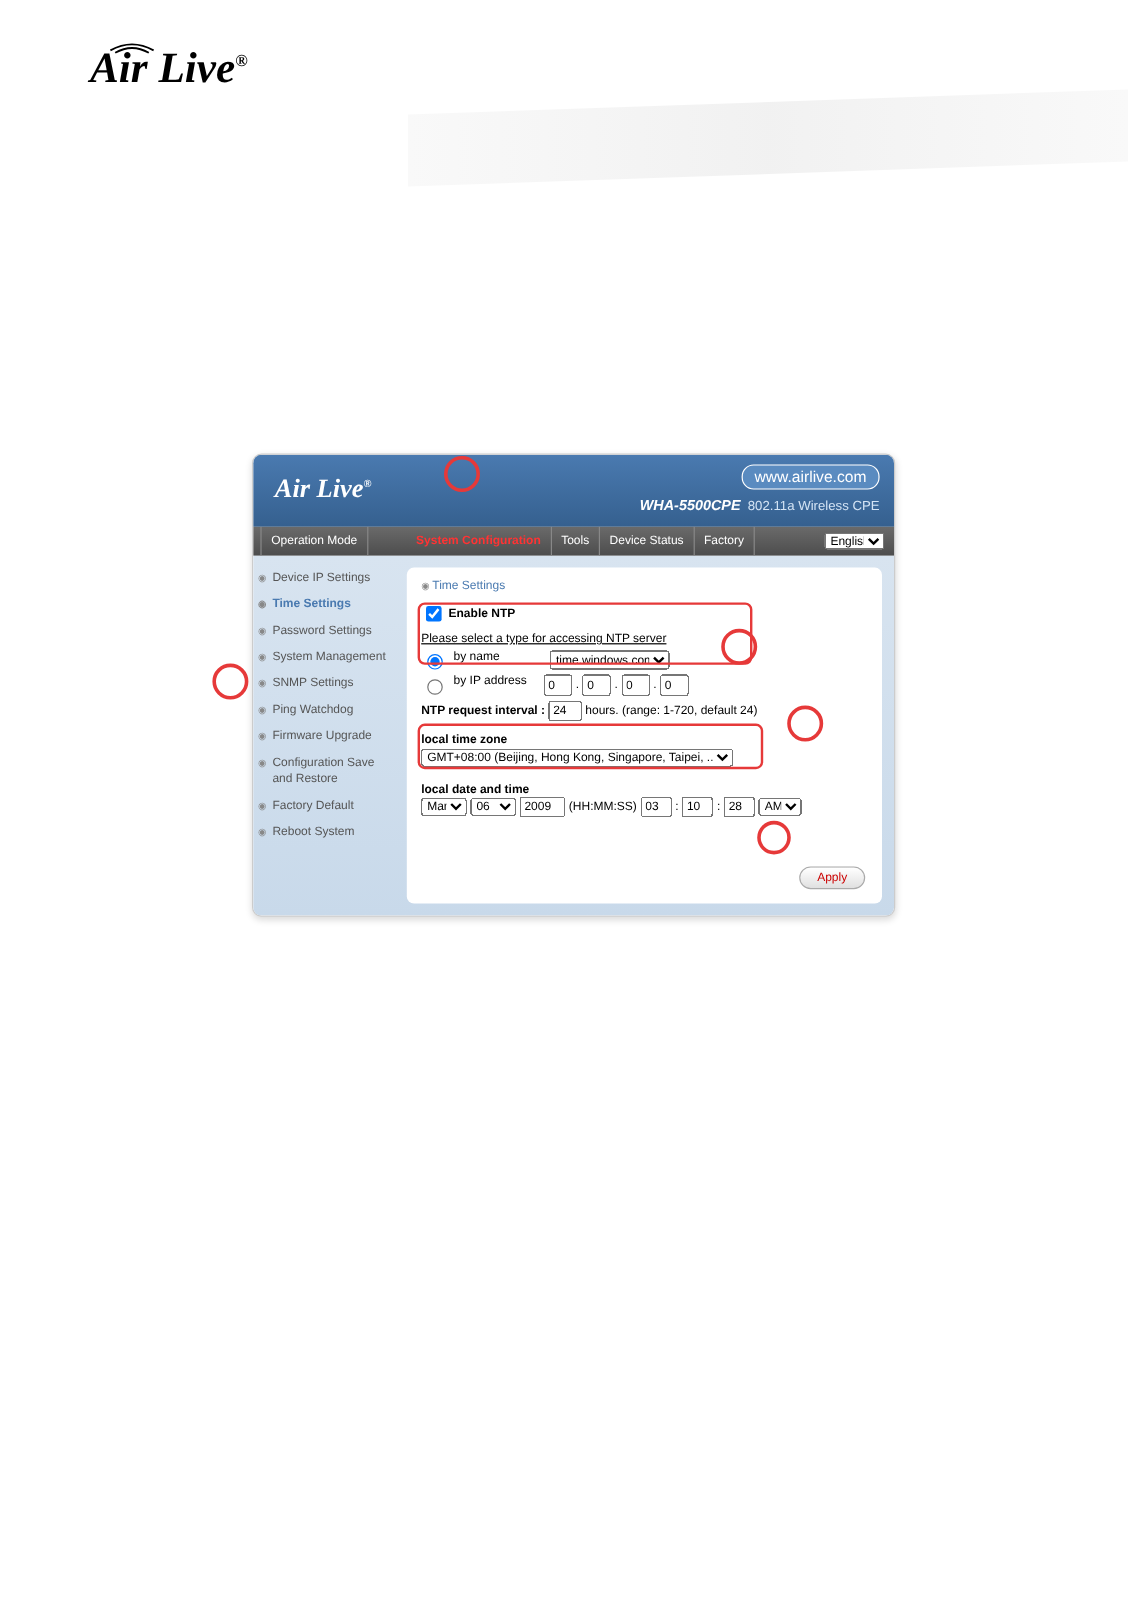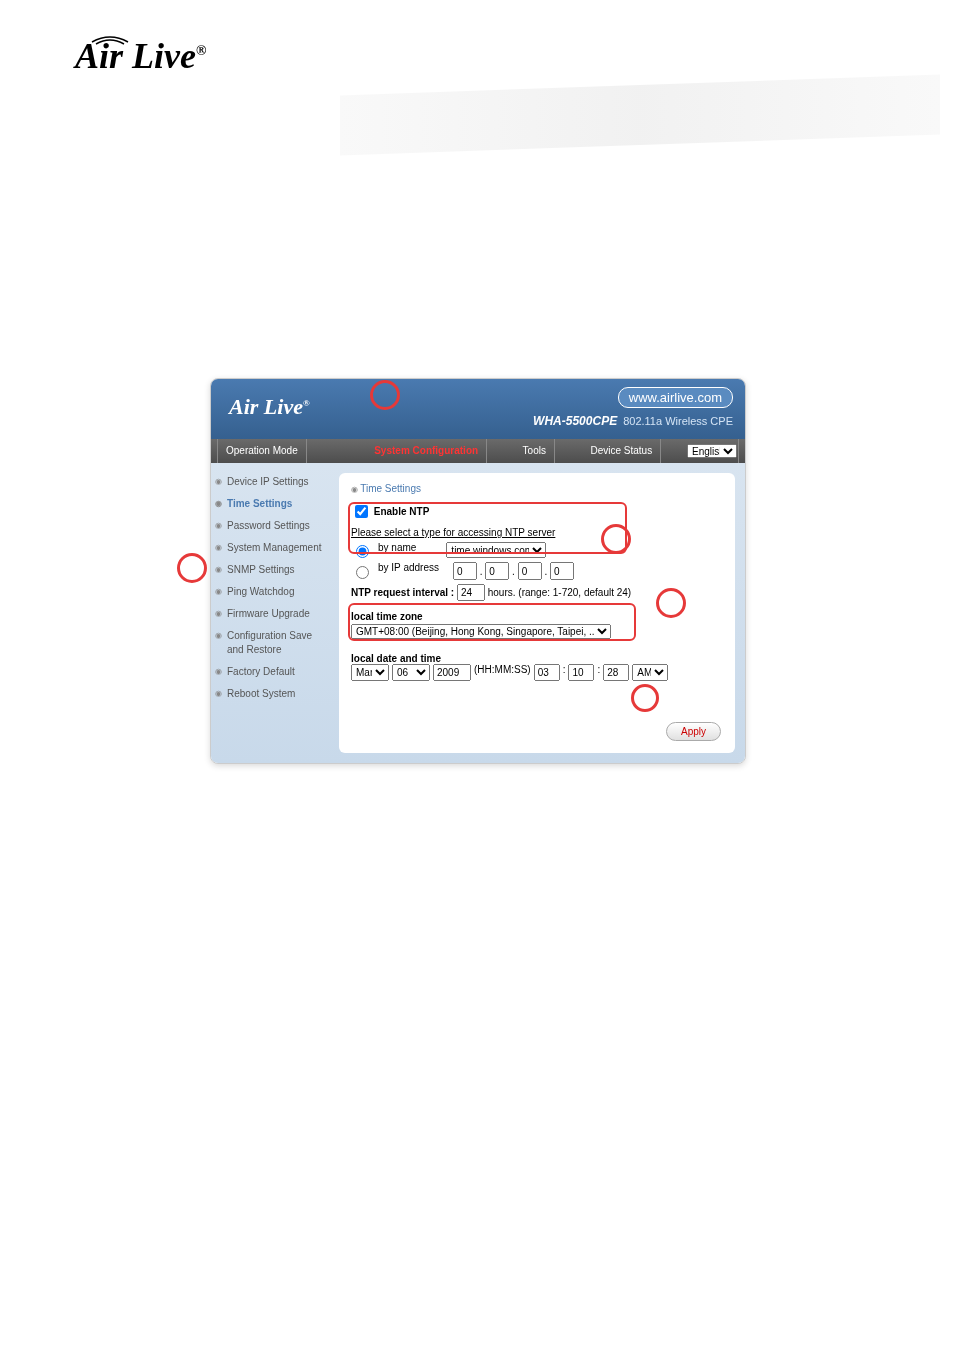--- a/index.html
+++ b/index.html
@@ -100,21 +100,20 @@
     }
     .nav-bar {
       background: linear-gradient(to bottom, #6a6a6a, #4d4d4d);
       height: 24px;
       display: flex;
       align-items: center;
       padding: 0 6px;
       font-size: 10px;
       color: #fff;
       position: relative;
-      justify-content: space-between;
     }
     .nav-item {
       padding: 0 8px;
       cursor: pointer;
       border-right: 1px solid #888;
       height: 24px;
       line-height: 24px;
     }
     .nav-item.active {
       color: #ff3333;
@@ -223,20 +222,21 @@
       margin-top: 10px;
       display: block;
     }
     .tz-select {
       width: 260px;
       font-size: 10px;
       margin: 2px 0 4px 0;
     }
     .date-row {
       display: flex;
+      align-items: center;
       gap: 3px;
       flex-wrap: wrap;
     }
     .date-select {
       font-size: 10px;
       width: 38px;
     }
     .year-input {
       width: 30px;
       font-size: 10px;
@@ -336,21 +336,21 @@
       <div class="checkbox-row">
         <input type="checkbox" checked="" style="">
         <label>Enable NTP</label>
       </div>
       
       <span class="sub-label">Please select a type for accessing NTP server</span>
       
       <div class="radio-row">
         <input type="radio" name="ntp" checked="" style="">
         <span>by name</span>
-        <select class="select-small" style="margin-left:24px">
+        <select class="select-small" style="margin-left:36px">
           <option>time.windows.com</option>
         </select>
       </div>
       
       <div class="radio-row">
         <input type="radio" name="ntp" style="">
         <span>by IP address</span>
         <span style="margin-left:8px">
           <input class="ip-input" value="0" style=""> .
           <input class="ip-input" value="0" style=""> .

